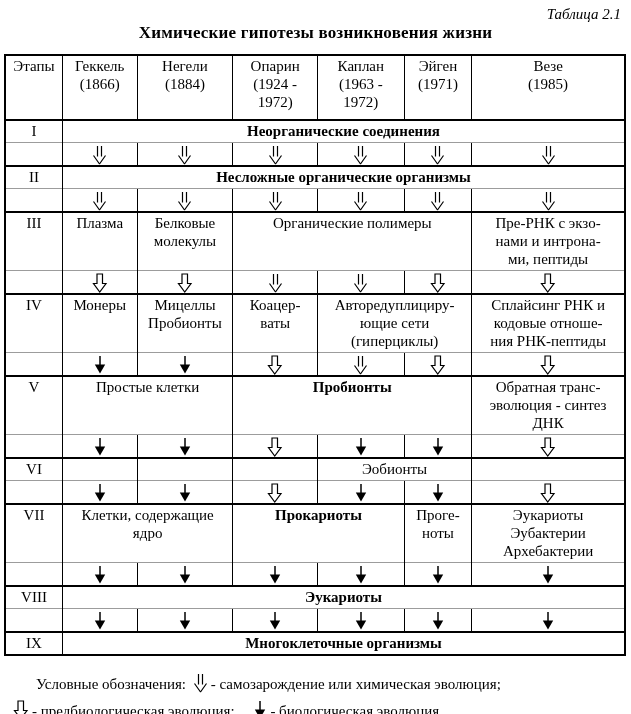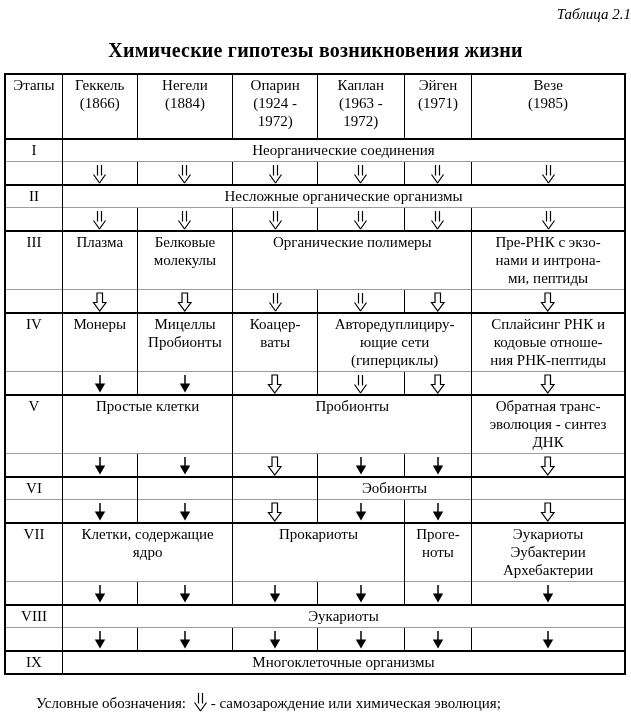--- a/index.html
+++ b/index.html
@@ -3,26 +3,26 @@
 <meta charset="utf-8">
 <style>
   html,body{margin:0;padding:0;background:#fff;}
   body{
     width:631px;height:714px;
     font-family:"Liberation Serif","DejaVu Serif",serif;
     color:#000;overflow:hidden;
   }
   .page{padding-top:5px;}
   .table-label{
-    text-align:right;
+    text-align:right;padding-right:10px;
     font-style:italic;font-size:15px;line-height:18px;
   }
   .doc-title{
-    text-align:center;font-weight:bold;font-size:20px;
-    margin-top:16px;letter-spacing:.2px;
+    text-align:center;font-weight:bold;font-size:17px;
+    margin-top:0;letter-spacing:.2px;
   }
   table.main{
     border-collapse:collapse;table-layout:fixed;
     margin:11px 11px 0 4px;width:622px;
     border:2px solid #000;
     padding-left:36px;
   }
   th,td{
     border-left:1px solid #000;
     font-size:15px;line-height:18px;font-weight:normal;
@@ -32,21 +32,21 @@
   }
   thead th{height:60px;border-bottom:0;}
   tbody tr.content td{
     border-top:2px solid #000;
     white-space:pre-line;
   }
   tbody tr.arrows td{
     border-top:1px solid #9c9c9c;
     height:22px;vertical-align:middle;padding:0;
   }
-  td.bold{font-weight:normal;}
+  td.bold{font-weight:bold;}
   td.stage{vertical-align:top;}
   .arrow-glyph svg{display:inline-block;vertical-align:middle;}
   tbody tr.arrows .arrow-glyph svg{margin-top:1px;}
   .legend{
     margin:15px 0 0 10px;
     font-size:15px;line-height:27px;
   }
   .legend .line1{padding-left:26px;}
   .legend .arrow-glyph svg{vertical-align:-4px;margin:0 3px;}
   .legend .legend-item{margin-right:12px;}

